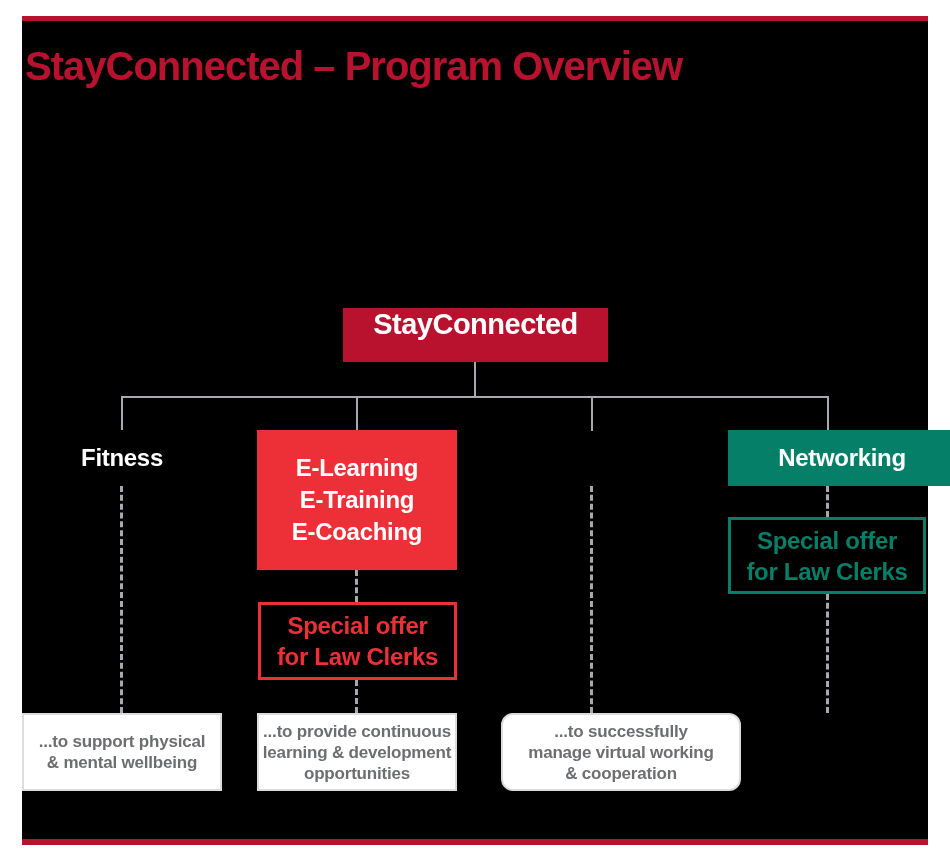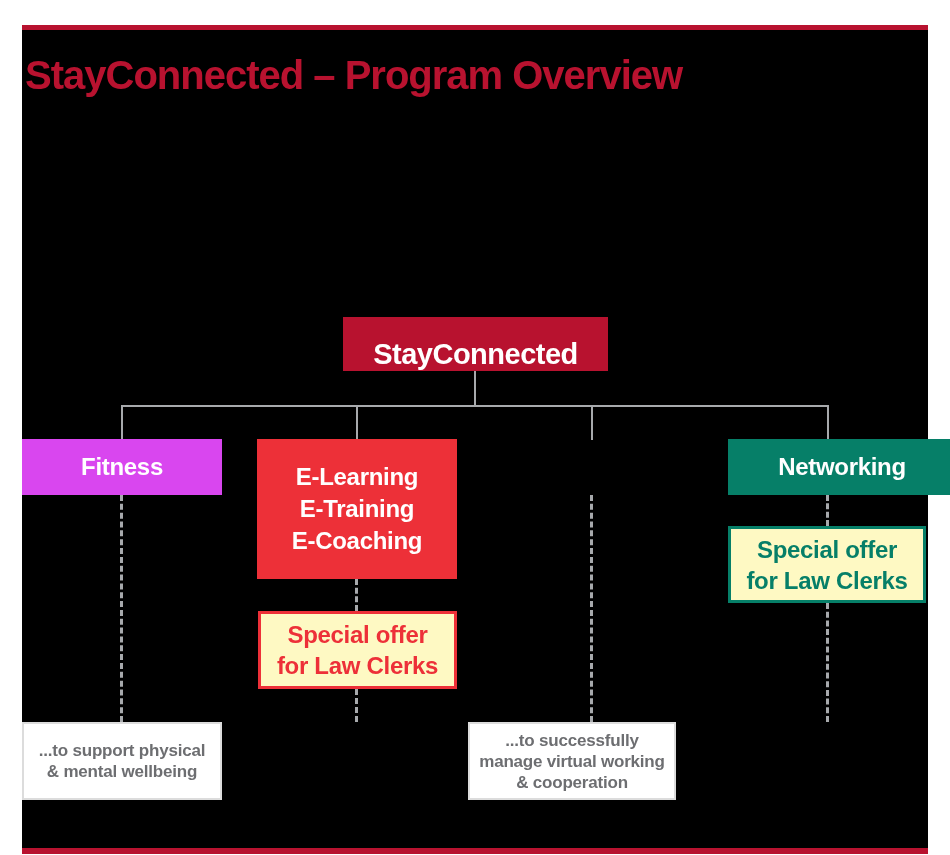--- a/index.html
+++ b/index.html
@@ -4,21 +4,21 @@
 <style>
   html, body { margin: 0; padding: 0; background: #ffffff; }
   .stage {
     position: relative;
     width: 950px;
     height: 855px;
     background: #ffffff;
     overflow: hidden;
     font-family: "Liberation Sans", sans-serif;
   }
-  .abs { position: absolute; margin-top: 9px; }
+  .abs { position: absolute; }
 
   
   .top-bar    { left: 22px; top: 16px;  width: 906px; height: 5px; background: #B8122F; }
   .canvas     { left: 22px; top: 21px;  width: 906px; height: 818px; background: #000000; }
   .bottom-bar { left: 22px; top: 839px; width: 906px; height: 6px; background: #B8122F; }
 
   
   .title {
     left: 25px; top: 44px; width: 880px;
     color: #B8122F;
@@ -28,21 +28,21 @@
     white-space: nowrap;
   }
 
   
   .root-box {
     left: 343px; top: 308px; width: 265px; height: 54px;
     background: #B8122F;
     color: #ffffff;
     font-size: 29px;
     font-weight: bold;
-    display: flex; align-items: flex-end; justify-content: center;
+    display: flex; align-items: flex-start; justify-content: center;
     letter-spacing: -0.5px;
   }
 
   
   .conn { background: #A7A9AC; }
   .conn-root-v { left: 474px; top: 362px; width: 2px; height: 35px; }
   .conn-h      { left: 121px; top: 396px; width: 708px; height: 2px; }
   .conn-drop   { top: 396px; width: 2px; height: 35px; }
   .drop-1 { left: 121px; }
   .drop-2 { left: 356px; }
@@ -53,38 +53,38 @@
   .node {
     color: #ffffff;
     font-size: 24px;
     font-weight: bold;
     display: flex; flex-direction: column;
     align-items: center; justify-content: center;
     text-align: center;
     letter-spacing: -0.3px;
     line-height: 32px;
   }
-  .node-fitness    { left: 22px;  top: 430px; width: 200px; height: 56px; background: #d946ef; }
+  .node-fitness    { left: 22px;  top: 430px; width: 200px; height: 56px; background: #000000; }
   .node-elearning  { left: 257px; top: 430px; width: 200px; height: 140px; background: #ED3038; }
   .node-tips       { left: 492px; top: 430px; width: 200px; height: 56px; background: #F68B1F; }
   .node-networking { left: 728px; top: 430px; width: 228px; height: 56px; background: #067F68; }
 
   
   .dash { width: 0; border-left: 3px dashed #A7A9AC; }
   .dash-1  { left: 120px; top: 486px; height: 227px; }
   .dash-2a { left: 355px; top: 570px; height: 32px; }
   .dash-2b { left: 355px; top: 680px; height: 33px; }
   .dash-3  { left: 590px; top: 486px; height: 227px; }
   .dash-4a { left: 826px; top: 486px; height: 31px; }
   .dash-4b { left: 826px; top: 594px; height: 119px; }
 
   
   .offer {
     box-sizing: border-box;
-    background: #fef9c3;
+    background: #000000;
     font-size: 24px;
     font-weight: bold;
     display: flex; flex-direction: column;
     align-items: center; justify-content: center;
     text-align: center;
     line-height: 31px;
     letter-spacing: -0.3px;
   }
   .offer-red {
     left: 258px; top: 602px; width: 199px; height: 78px;
@@ -105,21 +105,21 @@
     font-size: 17px;
     font-weight: bold;
     display: flex; flex-direction: column;
     align-items: center; justify-content: center;
     text-align: center;
     line-height: 21px;
     letter-spacing: -0.2px;
   }
   .desc-1 { left: 22px;  width: 200px; }
   .desc-2 { left: 257px; width: 200px; }
-  .desc-3 { left: 468px; width: 208px; }
+  .desc-3 { left: 501px; width: 240px; border-radius: 12px; }
   .desc-4 { left: 728px; width: 200px; }
 </style>
 </head>
 <body>
 
 <div class="stage">
 
   <div class="abs canvas"></div>
   <div class="abs top-bar"></div>
   <div class="abs bottom-bar"></div>
@@ -167,20 +167,25 @@
   <div class="abs offer offer-teal">
     <div>Special offer</div>
     <div>for Law Clerks</div>
   </div>
 
   <div class="abs desc desc-1">
     <div>...to support physical</div>
     <div>&amp; mental wellbeing</div>
   </div>
 
+  <div class="abs desc desc-2">
+    <div>...to provide continuous</div>
+    <div>learning &amp; development</div>
+    <div>opportunities</div>
+  </div>
 
   <div class="abs desc desc-3">
     <div>...to successfully</div>
     <div>manage virtual working</div>
     <div>&amp; cooperation</div>
   </div>
 
 
 </div>
 

